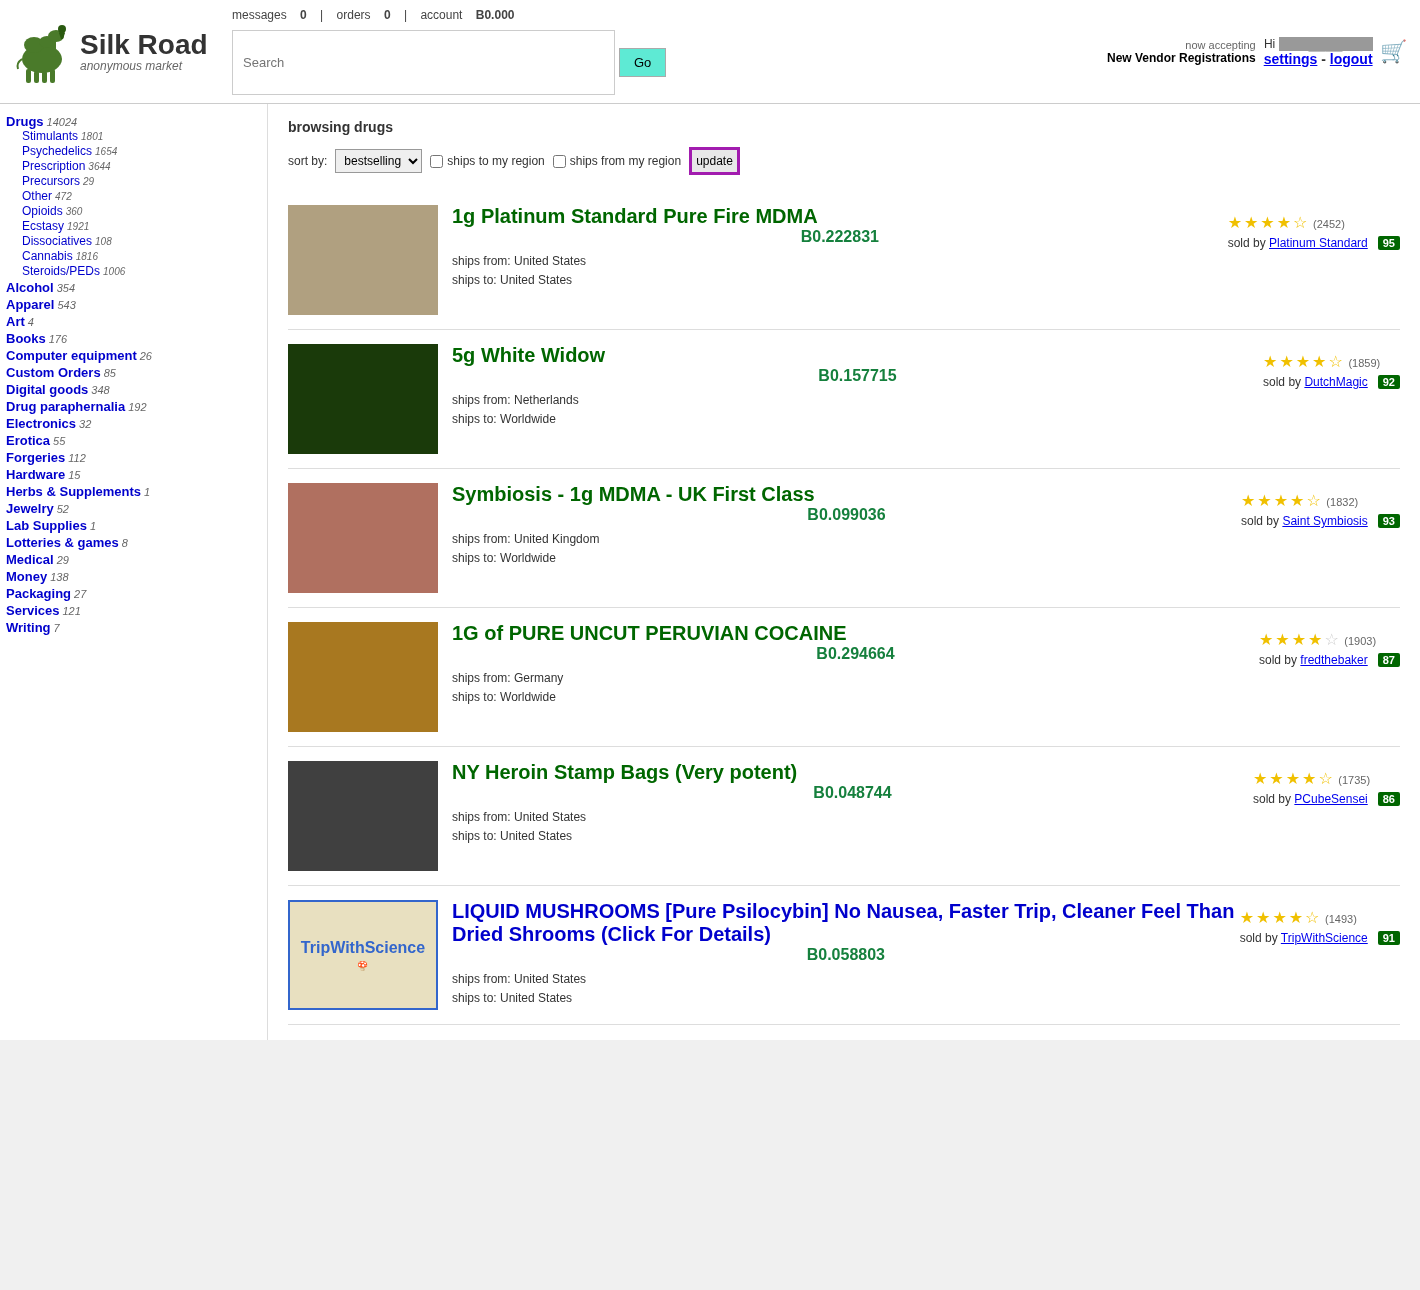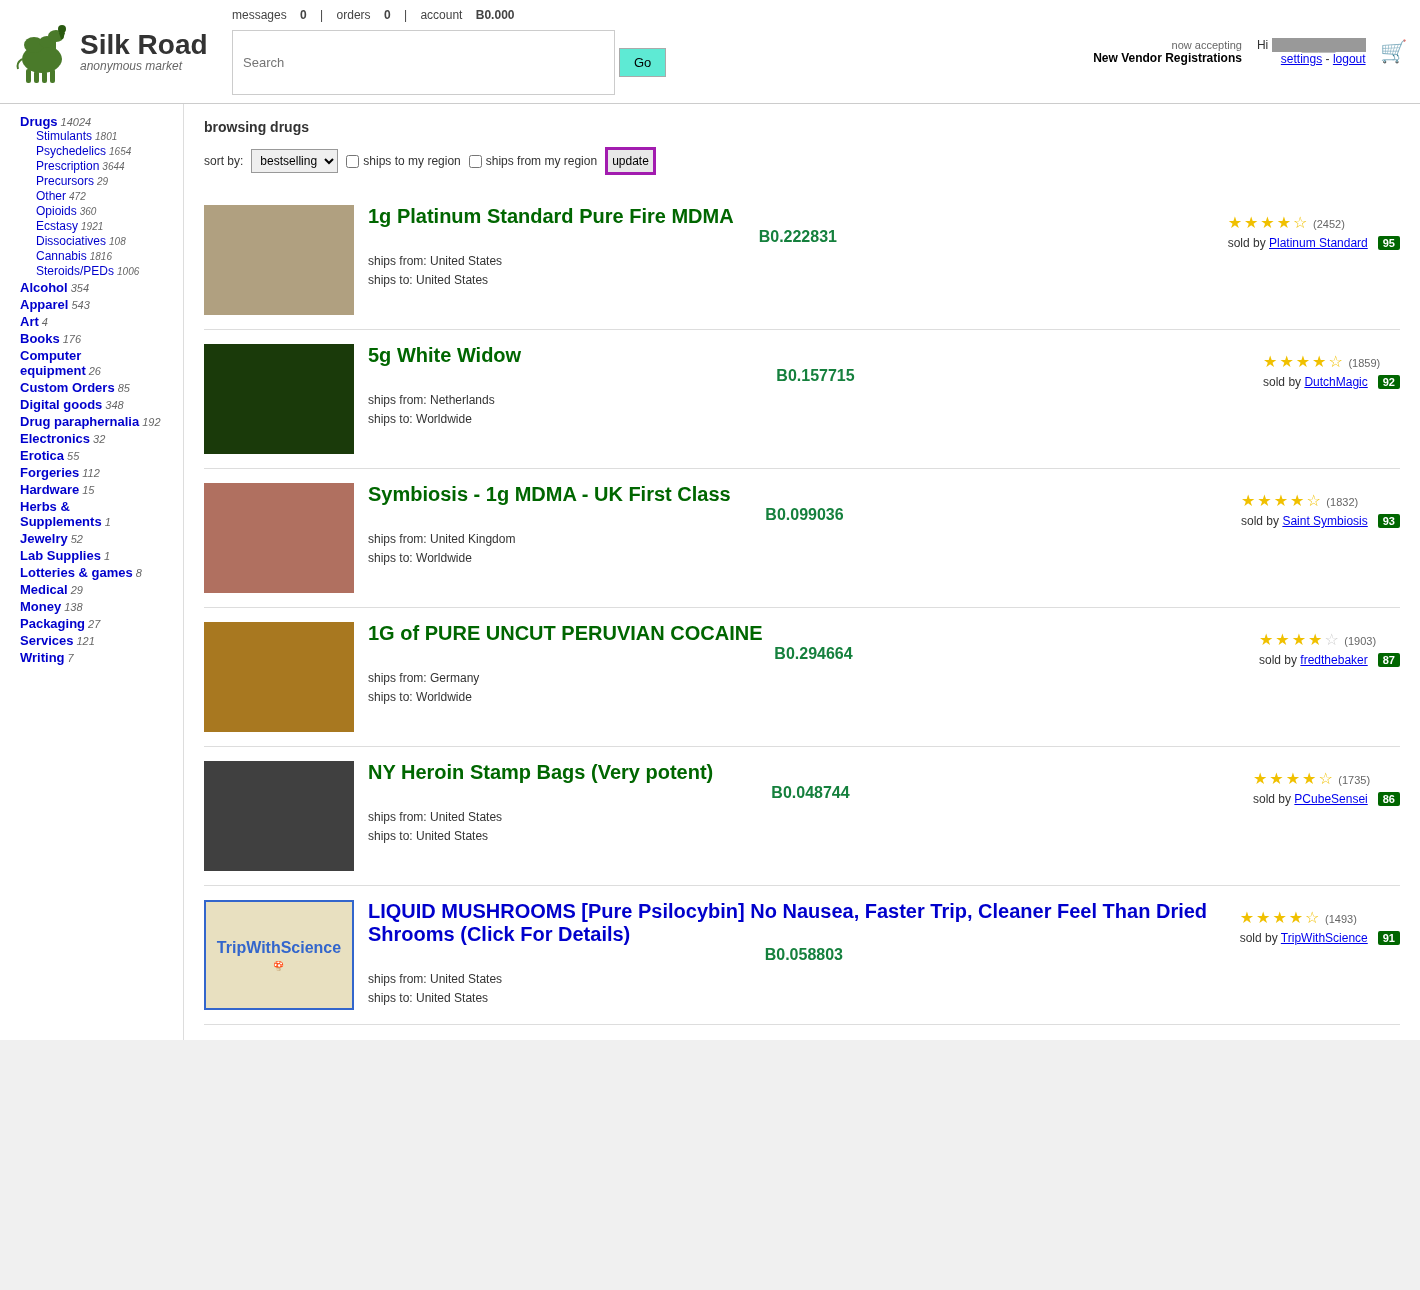--- a/index.html
+++ b/index.html
@@ -59,39 +59,39 @@
     #search-button {
       padding: 6px 14px;
       background: #5eead4;
       border: 1px solid #aaa;
       cursor: pointer;
       font-size: 13px;
     }
     #header-right {
       display: flex;
       align-items: center;
-      gap: 15px;
+      gap: 8px;
       text-align: right;
     }
     #cart-icon {
       font-size: 22px;
       color: #333;
     }
 
     
     #main-layout {
       display: flex;
       background: #fff;
       min-height: 900px;
     }
 
     
     #sidebar {
-      width: 184px;
-      padding: 10px 20px;
+      width: 268px;
+      padding: 10px 6px;
       border-right: 1px solid #ddd;
       font-size: 12px;
       flex-shrink: 0;
     }
     .sidebar-category {
       margin-bottom: 2px;
     }
     .sidebar-category > .cat-link {
       color: #0000cc;
       text-decoration: none;
@@ -298,21 +298,21 @@
   <div id="header-right">
     <div>
       <div style="font-size:11px;color:#666;text-align:right;">now accepting</div>
       <div style="font-size:12px;font-weight:bold;color:#000000;text-align:right;">New Vendor Registrations</div>
     </div>
     <div>
       <div style="font-size:12px;">
         <span>Hi</span>
         <span style="background:#999;color:#999;padding:0 30px;">████</span>
       </div>
-      <div style="font-size:12px;">
+      <div style="font-size:14px;font-weight:bold;">
         <a href="#">settings</a>
         <span> - </span>
         <a href="#">logout</a>
       </div>
     </div>
     <div id="cart-icon">🛒</div>
   </div>
 </div>
 
 <div id="main-layout">

